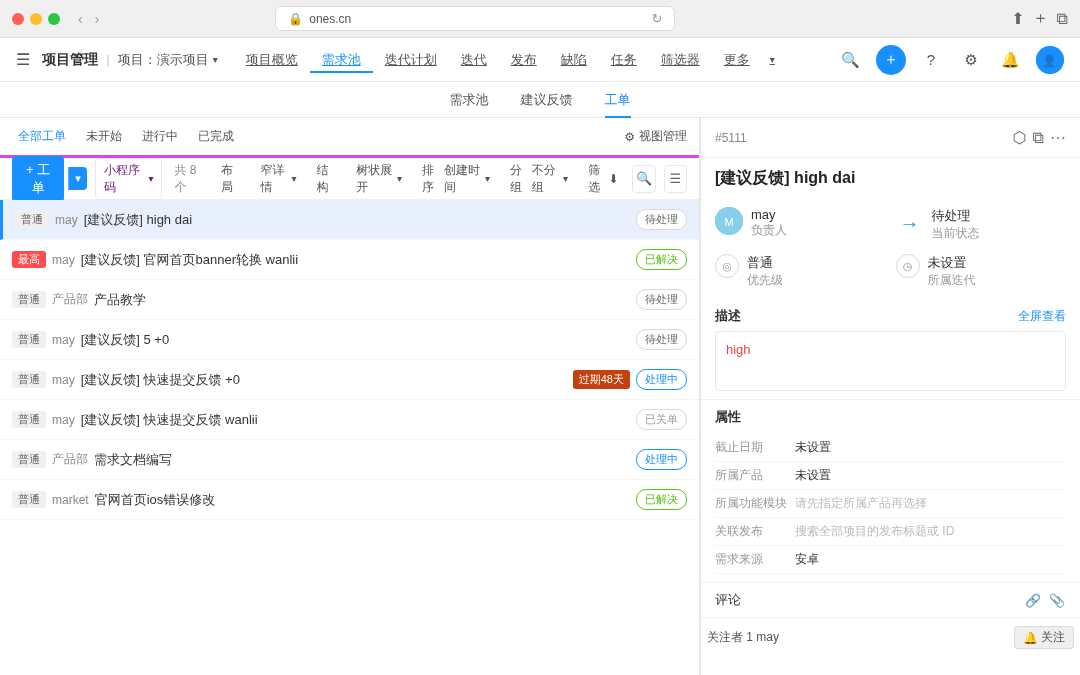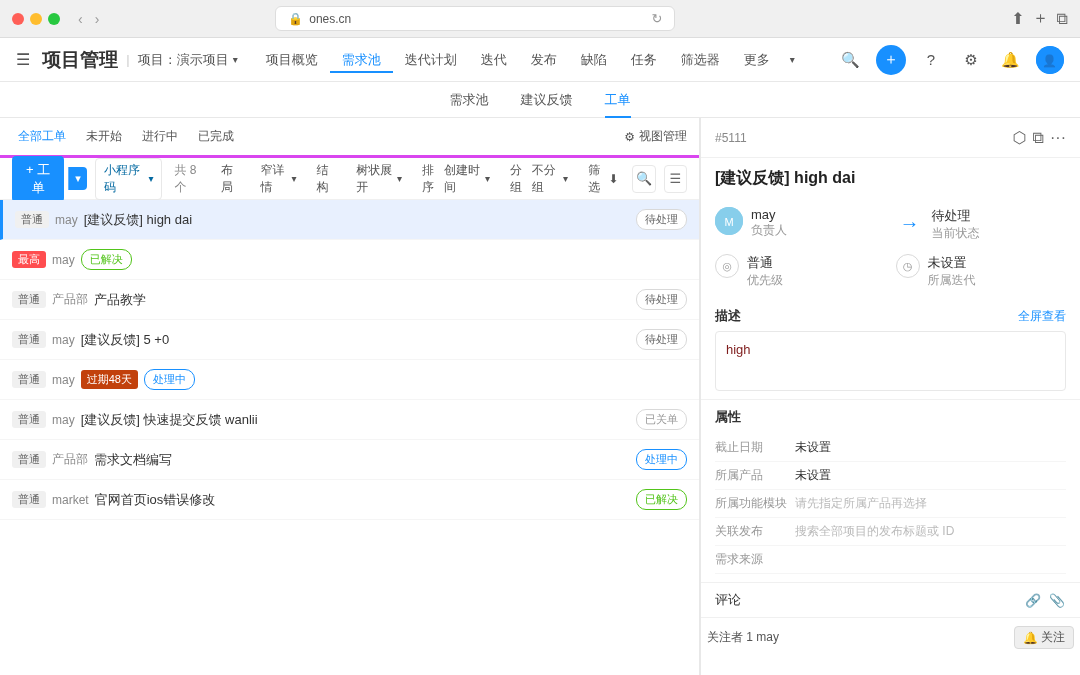--- a/index.html
+++ b/index.html
@@ -29,25 +29,25 @@
     .app-bar {
       background: white;
       height: 44px;
       display: flex;
       align-items: center;
       padding: 0 16px;
       border-bottom: 1px solid #e8e8e8;
       gap: 0;
     }
     .app-bar-menu { font-size: 16px; color: #555; margin-right: 12px; cursor: pointer; }
-    .app-bar-title { font-weight: 600; color: #333; font-size: 19px; white-space: nowrap; }
+    .app-bar-title { font-weight: 600; color: #333; font-size: 14px; white-space: nowrap; }
     .app-bar-sep { color: #ccc; margin: 0 8px; }
     .app-bar-project { color: #555; font-size: 13px; display: flex; align-items: center; gap: 4px; cursor: pointer; }
     .app-bar-nav { display: flex; align-items: center; gap: 0; margin-left: 16px; flex: 1; }
-    .nav-item { padding: 0 12px; height: 26px; display: flex; align-items: center; font-size: 13px; color: #555; cursor: pointer; position: relative; white-space: nowrap; }
+    .nav-item { padding: 0 12px; height: 26px; display: flex; align-items: center; font-size: 13px; color: #555; cursor: pointer; position: relative; white-space: nowrap; text-decoration: underline; }
     .nav-item.active { color: #1890ff; }
     .nav-item.active::after { content: ''; position: absolute; bottom: 0; left: 0; right: 0; height: 2px; background: #1890ff; }
     .nav-item-more { display: flex; align-items: center; gap: 20px; }
     .app-bar-tools { display: flex; align-items: center; gap: 10px; margin-left: 12px; }
     .tool-btn { width: 30px; height: 30px; border-radius: 50%; display: flex; align-items: center; justify-content: center; cursor: pointer; color: #555; font-size: 15px; }
     .tool-btn-blue { background: #1890ff; color: white; }
     .avatar { width: 28px; height: 28px; border-radius: 50%; background: #1890ff; display: flex; align-items: center; justify-content: center; color: white; font-size: 11px; cursor: pointer; overflow: hidden; }
 
     
     .sub-nav {
@@ -96,21 +96,21 @@
     .toolbar {
       height: 42px;
       display: flex;
       align-items: center;
       padding: 0 12px;
       gap: 8px;
       border-bottom: 1px solid #f0f0f0;
     }
     .add-btn { background: #1890ff; color: white; border: none; border-radius: 4px; padding: 5px 10px; font-size: 13px; cursor: pointer; display: flex; align-items: center; gap: 4px; }
     .add-btn-arrow { background: #1890ff; color: white; border: none; border-left: 1px solid rgba(255,255,255,0.3); padding: 5px 6px; font-size: 11px; cursor: pointer; border-radius: 0 4px 4px 0; margin-left: -4px; }
-    .toolbar-filter { display: flex; align-items: center; gap: 4px; color: #0369a1; font-size: 12px; padding: 3px 8px; border: 1px solid #e8e8e8; border-radius: 4px; cursor: pointer; }
+    .toolbar-filter { display: flex; align-items: center; gap: 4px; color: #701a75; font-size: 12px; padding: 3px 8px; border: 1px solid #e8e8e8; border-radius: 4px; cursor: pointer; }
     .toolbar-count { font-size: 12px; color: #888; margin-left: 4px; }
     .toolbar-right { margin-left: auto; display: flex; align-items: center; gap: 8px; }
     .toolbar-right-btn { font-size: 12px; color: #555; cursor: pointer; padding: 2px 6px; display: flex; align-items: center; gap: 3px; }
     .toolbar-icon-btn { width: 28px; height: 28px; display: flex; align-items: center; justify-content: center; cursor: pointer; color: #666; border: 1px solid #e8e8e8; border-radius: 4px; }
 
     
     .work-list { flex: 1; overflow-y: auto; }
     .work-row {
       display: flex;
       align-items: center;
@@ -176,21 +176,21 @@
     .info-cell { display: flex; align-items: flex-start; gap: 8px; }
     .info-avatar { width: 28px; height: 28px; border-radius: 50%; background: #87ceeb; flex-shrink: 0; display: flex; align-items: center; justify-content: center; color: white; font-size: 11px; }
     .info-label { font-size: 12px; color: #999; margin-bottom: 2px; }
     .info-value { font-size: 13px; color: #333; display: flex; align-items: center; gap: 4px; }
     .info-icon { width: 24px; height: 24px; border-radius: 50%; border: 1px solid #d9d9d9; display: flex; align-items: center; justify-content: center; color: #999; font-size: 11px; flex-shrink: 0; }
 
     .desc-section { padding: 8px 14px; flex: 0 0 auto; }
     .desc-header { display: flex; align-items: center; justify-content: space-between; margin-bottom: 6px; }
     .desc-title { font-size: 13px; font-weight: 600; color: #333; }
     .desc-link { font-size: 12px; color: #1890ff; cursor: pointer; }
-    .desc-content { border: 1px solid #e8e8e8; border-radius: 4px; padding: 10px; min-height: 60px; font-size: 13px; color: #7f1d1d; }
+    .desc-content { border: 1px solid #e8e8e8; border-radius: 4px; padding: 10px; min-height: 60px; font-size: 13px; color: #ef4444; }
 
     .attrs-section { padding: 8px 14px; border-top: 1px solid #f0f0f0; }
     .attrs-title { font-size: 13px; font-weight: 600; color: #333; margin-bottom: 8px; }
     .attr-row { display: flex; align-items: flex-end; padding: 5px 0; border-bottom: 1px solid #f5f5f5; }
     .attr-label { width: 80px; font-size: 12px; color: #999; flex-shrink: 0; }
     .attr-value { font-size: 12px; color: #333; flex: 1; }
     .attr-value.placeholder { color: #bbb; }
 
     .comment-section { padding: 8px 14px; border-top: 1px solid #f0f0f0; display: flex; align-items: center; gap: 20px; }
     .comment-label { font-size: 13px; font-weight: 500; color: #333; flex: 1; }
@@ -358,40 +358,42 @@
       <div class="work-row selected">
         <span class="priority-badge priority-normal">普通</span>
         <span class="row-creator">may</span>
         <span class="row-title">[建议反馈] high dai</span>
         <span class="status-badge status-pending">待处理</span>
       </div>
 
       <div class="work-row">
         <span class="priority-badge priority-highest">最高</span>
         <span class="row-creator">may</span>
+        <span class="row-title">[建议反馈] 官网首页banner轮换 wanlii</span>
         <span class="status-badge status-resolved">已解决</span>
       </div>
 
       <div class="work-row">
         <span class="priority-badge priority-normal">普通</span>
         <span class="row-creator">产品部</span>
         <span class="row-title">产品教学</span>
         <span class="status-badge status-pending">待处理</span>
       </div>
 
       <div class="work-row">
         <span class="priority-badge priority-normal">普通</span>
         <span class="row-creator">may</span>
         <span class="row-title">[建议反馈] 5 +0</span>
         <span class="status-badge status-pending">待处理</span>
       </div>
 
       <div class="work-row">
         <span class="priority-badge priority-normal">普通</span>
         <span class="row-creator">may</span>
+        <span class="row-title">[建议反馈] 快速提交反馈 +0</span>
         <span class="overdue-badge">过期48天</span>
         <span class="status-badge status-processing">处理中</span>
       </div>
 
       <div class="work-row">
         <span class="priority-badge priority-normal">普通</span>
         <span class="row-creator">may</span>
         <span class="row-title">[建议反馈] 快速提交反馈 wanlii</span>
         <span class="status-badge status-closed">已关单</span>
       </div>
@@ -485,20 +487,21 @@
       <div class="attr-row">
         <span class="attr-label">所属功能模块</span>
         <span class="attr-value placeholder">请先指定所属产品再选择</span>
       </div>
       <div class="attr-row">
         <span class="attr-label">关联发布</span>
         <span class="attr-value placeholder">搜索全部项目的发布标题或 ID</span>
       </div>
       <div class="attr-row">
         <span class="attr-label">需求来源</span>
+        <span class="attr-value">安卓</span>
       </div>
     </div>
 
     <div class="comment-section">
       <span class="comment-label">评论</span>
       <div class="comment-icons">
         <span style="cursor:pointer;">🔗</span>
         <span style="cursor:pointer;">📎</span>
       </div>
     </div>

